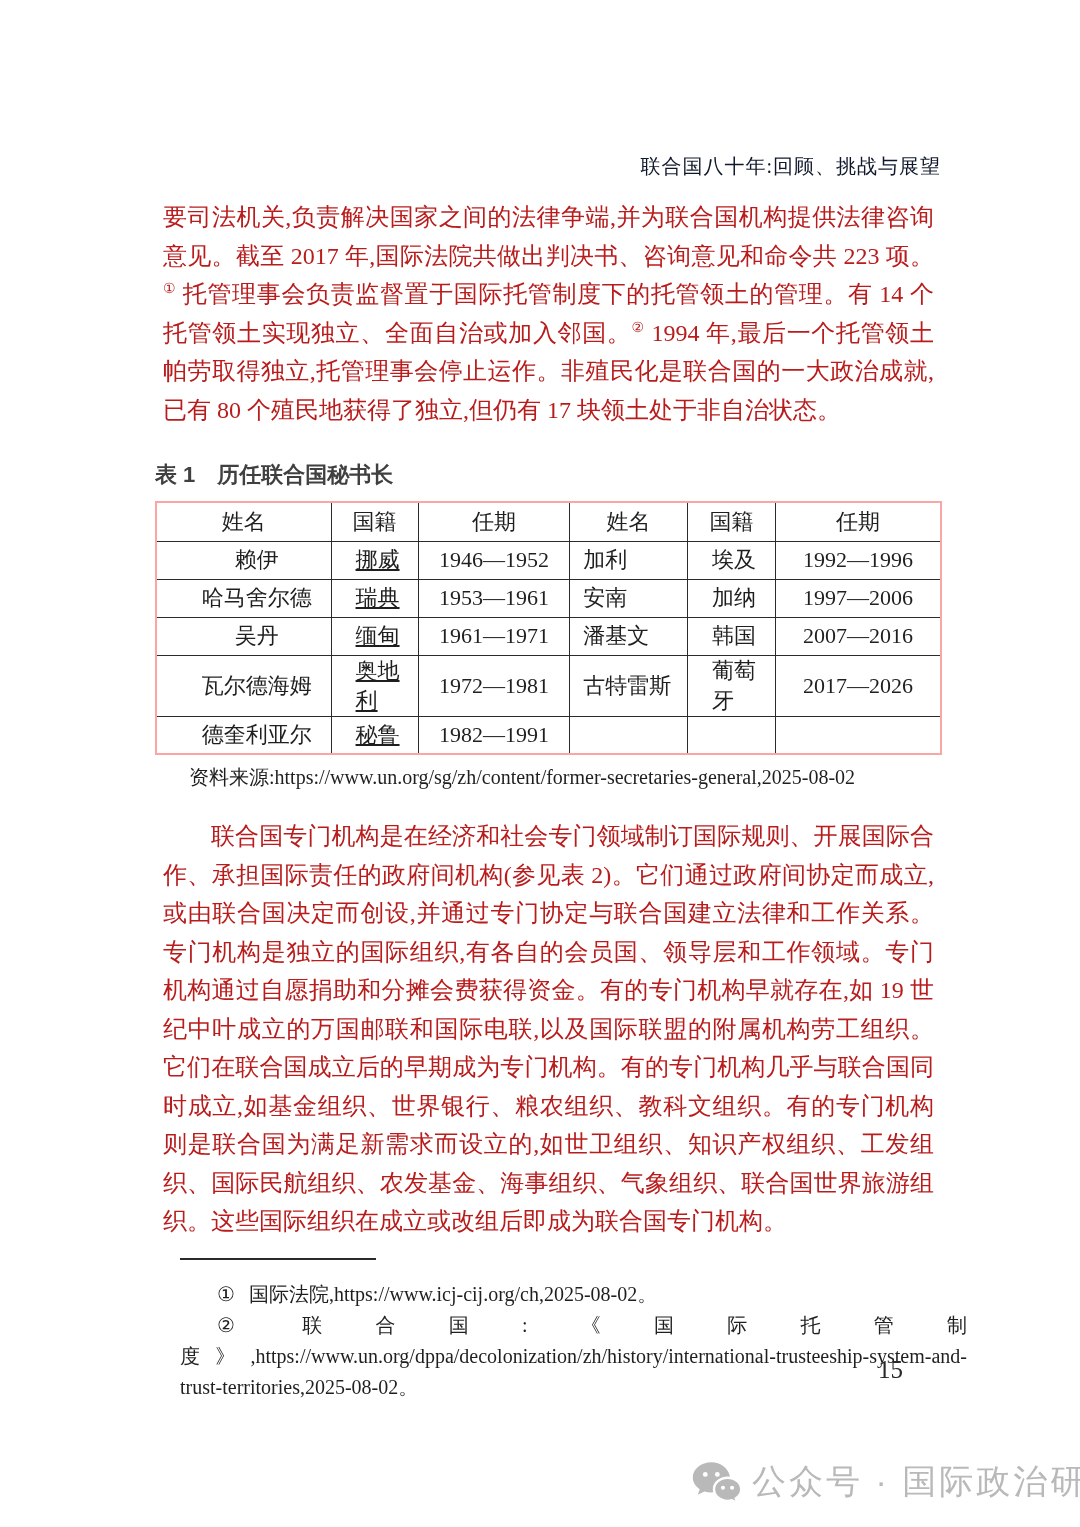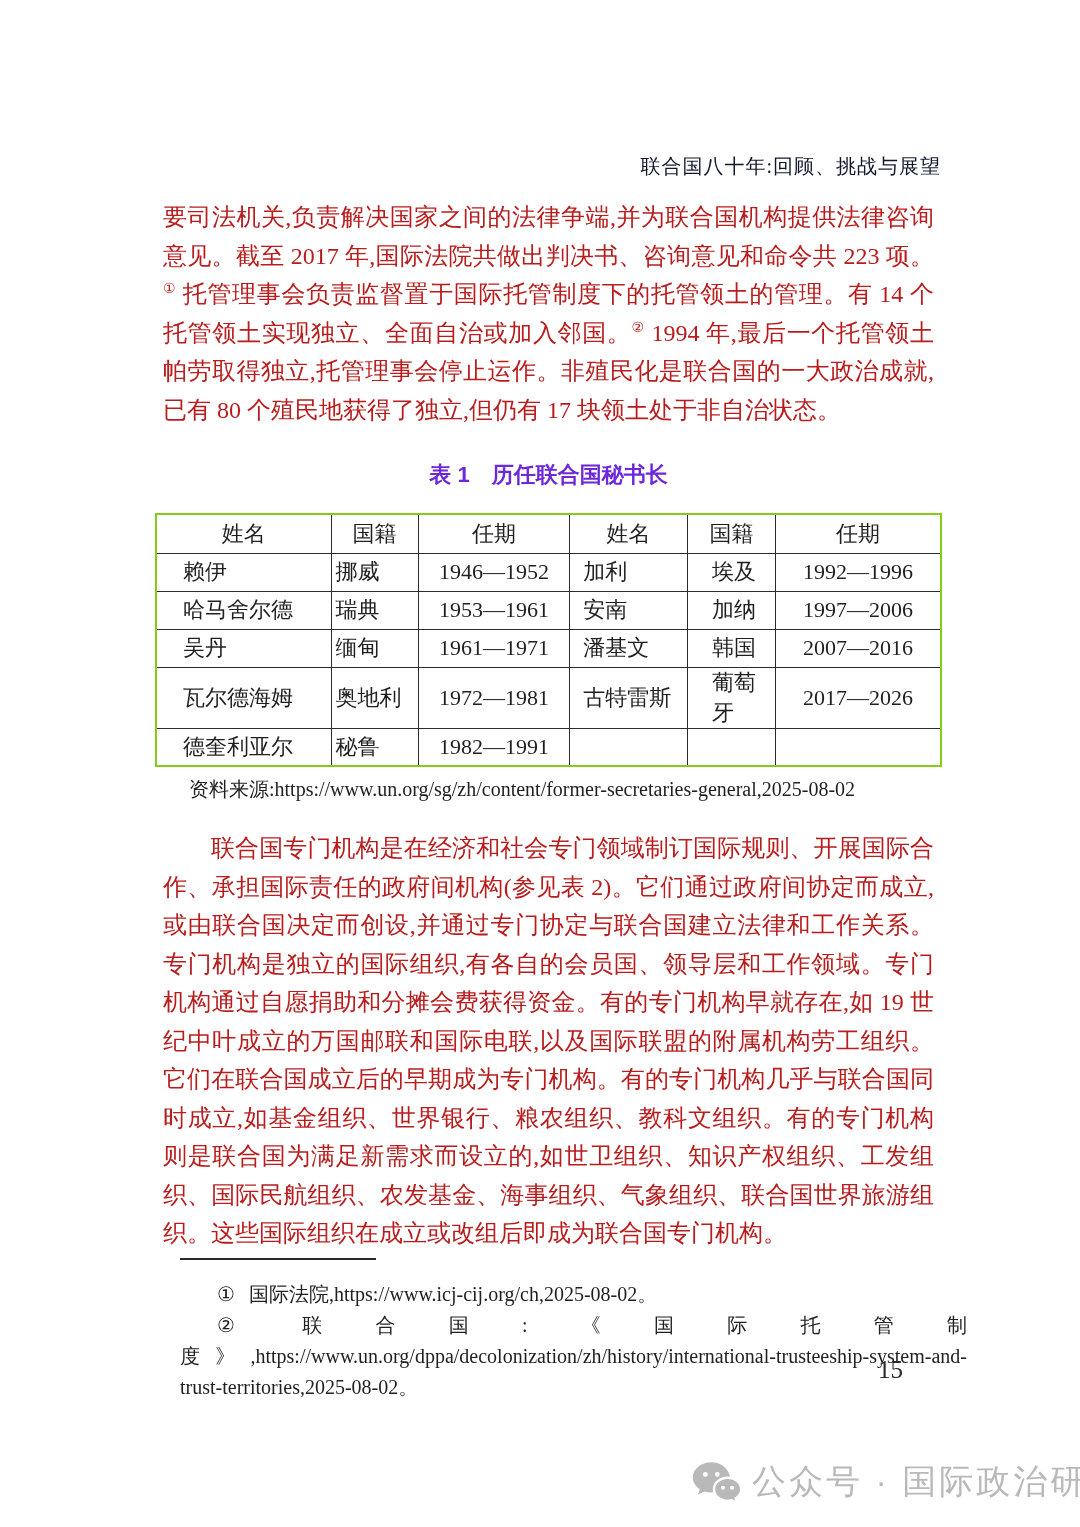--- a/index.html
+++ b/index.html
@@ -36,52 +36,51 @@
     color: #b91c1c;
   }
   .body-para .sup {
     font-size: 14px;
     vertical-align: super;
     line-height: 0;
   }
   .para2 { text-indent: 2em; margin-top: 26px; }
   .table-title {
     margin-top: 32px;
-    text-align: center;
     font-family: "Liberation Sans", "DejaVu Sans", sans-serif;
     font-weight: bold;
     font-size: 22px;
     line-height: 28px;
-    color: #6d28d9;
+    color: #404040;
     white-space: pre;
   }
   table.sg-table {
-    margin-top: 24px;
+    margin-top: 12px;
     width: 100%;
     border-collapse: collapse;
-    border: 2px solid #84cc16;
+    border: 2px solid #fca5a5;
     table-layout: fixed;
   }
   table.sg-table th, table.sg-table td {
     border: 1px solid #2b2b2b;
     font-size: 22px;
     font-weight: normal;
     color: #1f1f1f;
     padding: 0;
   }
   table.sg-table th { height: 39px; text-align: center; }
   table.sg-table td { height: 38px; }
   col.c1 { width: 22.3%; }
   col.c2 { width: 11.1%; }
   col.c3 { width: 19.3%; }
   col.c4 { width: 15.0%; }
   col.c5 { width: 11.2%; }
   col.c6 { width: 21.1%; }
-  table.sg-table td:nth-child(1) { text-align:left; padding-left:26px; }
-  table.sg-table td:nth-child(2) { text-align:left; padding-left:4px; }
+  table.sg-table td:nth-child(1) { text-align:center; padding-left:26px; }
+  table.sg-table td:nth-child(2) { text-align:left; padding-left:24px;text-decoration:underline; }
   table.sg-table td:nth-child(3) { text-align:center; }
   table.sg-table td:nth-child(4) { text-align:left; padding-left:13px; }
   table.sg-table td:nth-child(5) { text-align:left; padding-left:24px; }
   table.sg-table td:nth-child(6) { text-align:center; }
   .table-source {
     margin-top: 9px;
     padding-left: 34px;
     font-size: 20px;
     color: #1f1f1f;
   }

